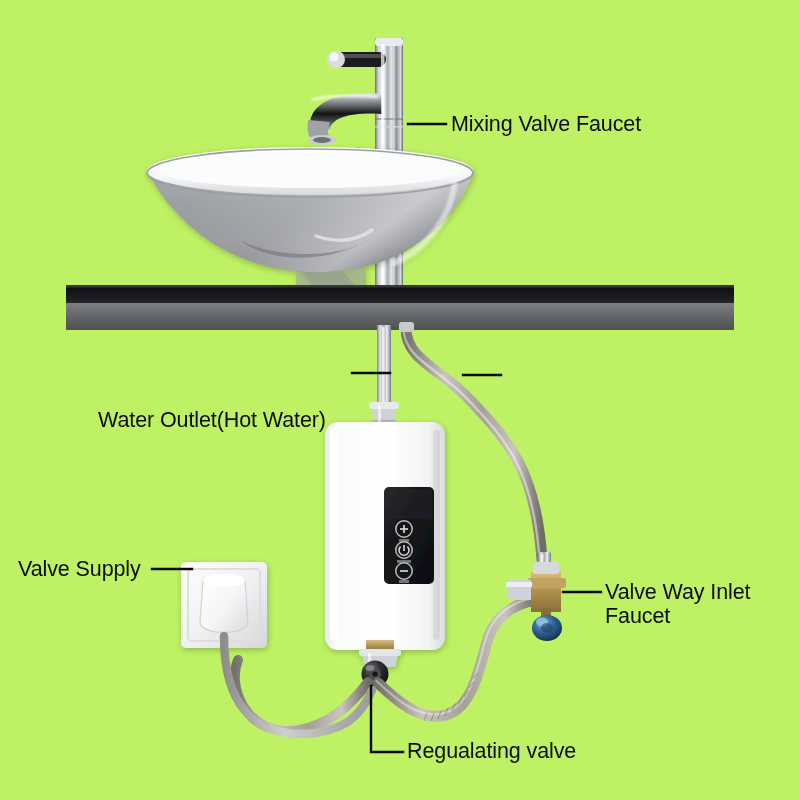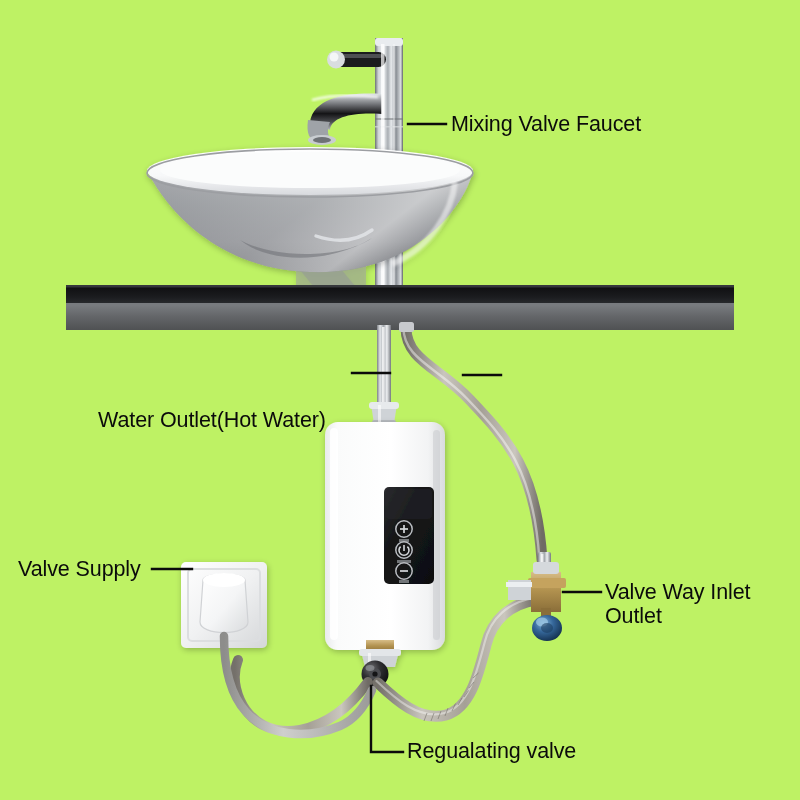--- a/index.html
+++ b/index.html
@@ -350,17 +350,17 @@
     </g>
   </svg>
 
   <div class="callout-text lbl-mixing">Mixing Valve Faucet</div>
 
   <div class="callout-text lbl-outlet">Water Outlet(Hot Water)</div>
 
 
   <div class="callout-text lbl-power">Valve Supply</div>
 
-  <div class="callout-text lbl-threeway"><span>Valve Way Inlet</span><br><span>Outlet</span></div>
+  <div class="callout-text lbl-threeway"><span>Valve Way Inlet</span><br><span>Faucet</span></div>
 
   <div class="callout-text lbl-regval">Regualating valve</div>
 
 </div>
 
 </body></html>

